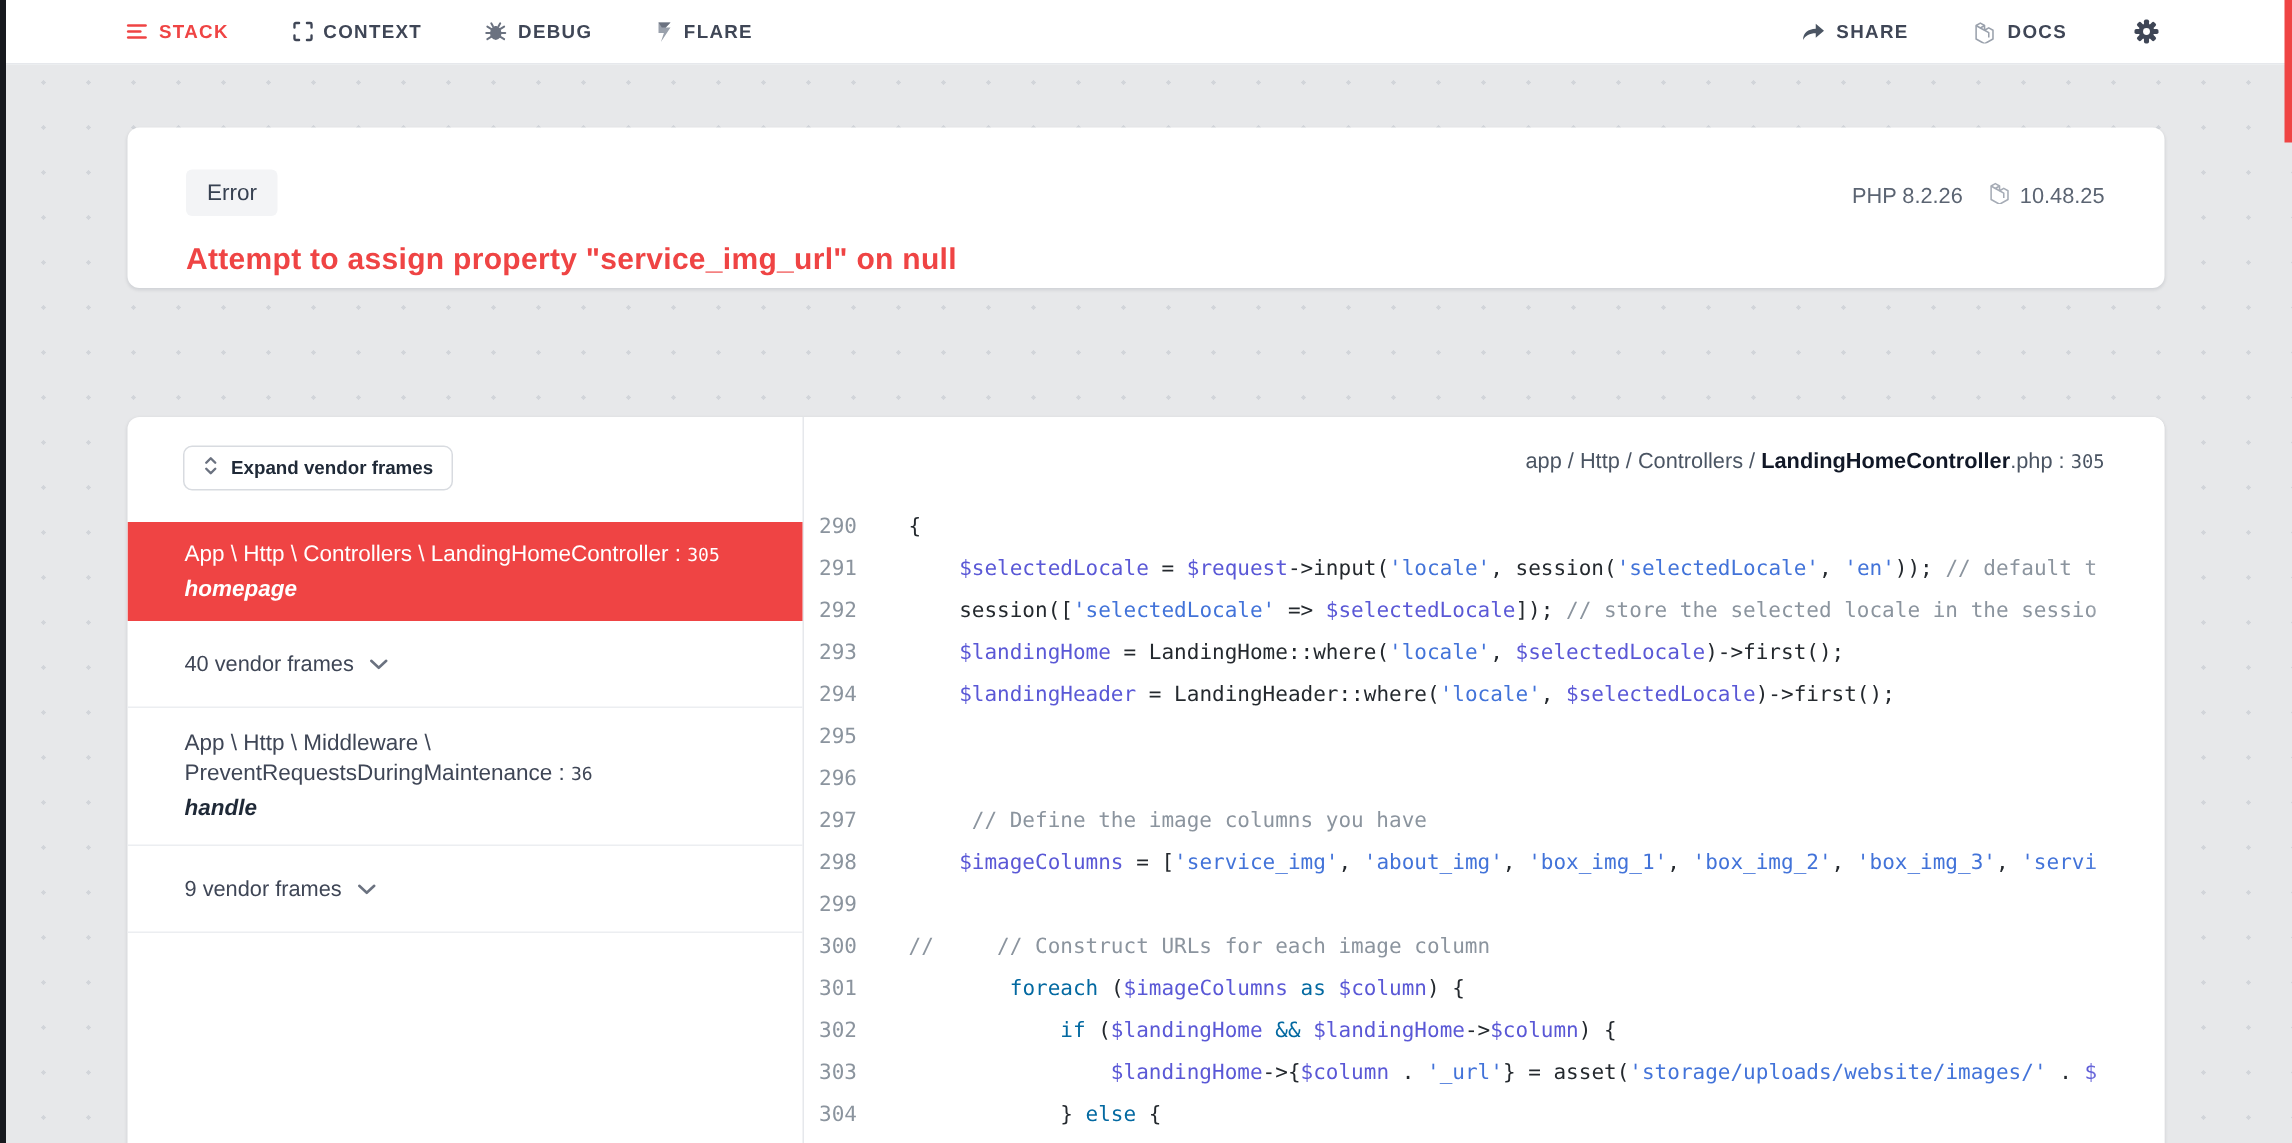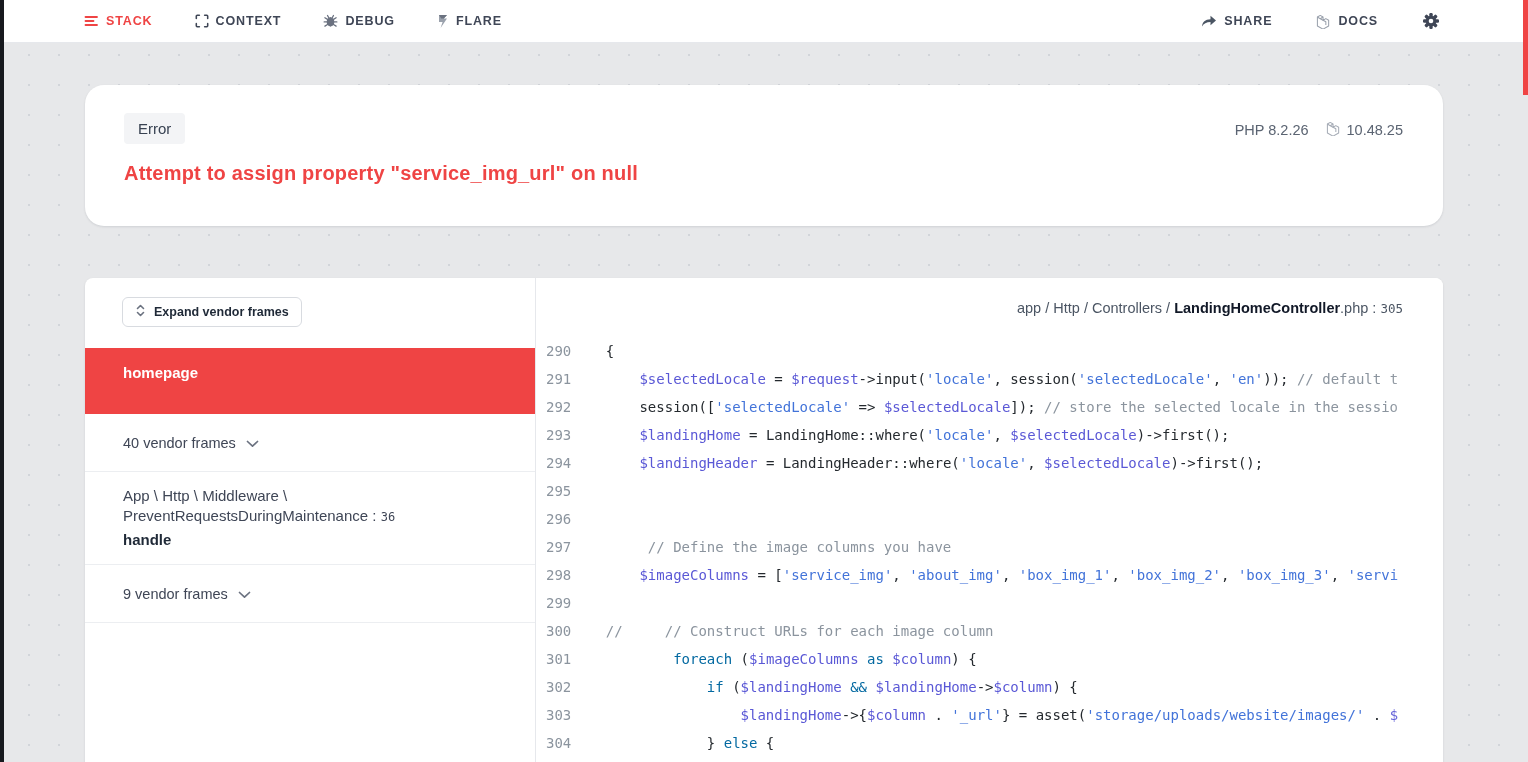--- a/index.html
+++ b/index.html
@@ -31,21 +31,21 @@
     color:#3f4656; cursor:pointer; white-space:nowrap;
   }
   .nav-item.active { color:#ef4444; }
   .nav-item svg { display:block; }
 
   
   .card {
     position:absolute; background:#fff; border-radius:8px;
     box-shadow:0 1px 3px rgba(16,24,40,.07), 0 1px 2px rgba(16,24,40,.04);
   }
-  .error-card { left:85px; top:85px; width:1358px; height:141px;border-radius:19px; }
+  .error-card { left:85px; top:85px; width:1358px; height:107px; }
   .error-badge {
     position:absolute; left:39px; top:28px;
     background:#f3f4f6; color:#374151; border-radius:4px;
     padding:8px 14px; font-size:15px; line-height:1;
   }
   .error-title {
     position:absolute; left:39px; top:77px;
     font-size:20px; font-weight:700; color:#ef4444; letter-spacing:.01em;
   }
   .error-meta {
@@ -66,21 +66,21 @@
     display:inline-flex; align-items:center; gap:8px;
     background:#fff; border:1px solid #d8dbe0; border-radius:6px;
     padding:6px 12px; font-size:12.5px; font-weight:700; color:#1f2937;
     cursor:pointer; font-family:Liberation Sans, sans-serif;
   }
   .frame { padding:12px 38px; font-size:15px; }
   .frame.active { background:#ef4444; color:#fff; height:66px; }
   .frame-path { line-height:20px; }
   .frame-sep { }
   .frame-num { font-family:"DejaVu Sans Mono", monospace; font-size:12px; }
-  .frame-method { font-weight:700; margin-top:4px; line-height:18px; }
+  .frame-method { font-weight:700; margin-top:4px; line-height:18px;font-style:italic; }
   .frame.plain { color:#3f4656; padding:14px 38px 15px; border-bottom:1px solid #eceef1; }
   .frame.plain .frame-method { color:#1f2937; }
   .collapse-row {
     display:flex; align-items:center; gap:10px;
     padding:0 38px; height:58px; font-size:14.5px; color:#3f4656;
     border-bottom:1px solid #eceef1; cursor:pointer;
   }
 
   
   .code-pane { flex:1; position:relative; overflow:hidden; background:#fff; }
@@ -231,20 +231,21 @@
           <svg width="11" height="13" viewBox="0 0 11 13" fill="none" stroke="#6b7280" stroke-width="1.6" stroke-linecap="round" stroke-linejoin="round">
               <polyline points="2.5,4.5 5.5,1.5 8.5,4.5"></polyline>
               <polyline points="2.5,8.5 5.5,11.5 8.5,8.5"></polyline>
             </svg>
         </span>
         <span>Expand vendor frames</span>
       </button>
     </div>
 
     <div class="frame active">
+      <div class="frame-path"><span>App \ Http \ Controllers \ LandingHomeController</span><span class="frame-sep"> : </span><span class="frame-num">305</span></div>
       <div class="frame-method">homepage</div>
     </div>
 
     <div class="collapse-row">
       <span>40 vendor frames</span>
       <span>
         <svg width="13" height="8" viewBox="0 0 13 8" fill="none" stroke="#6b7280" stroke-width="1.7" stroke-linecap="round" stroke-linejoin="round">
             <polyline points="1.5,1.5 6.5,6.2 11.5,1.5"></polyline>
           </svg>
       </span>

